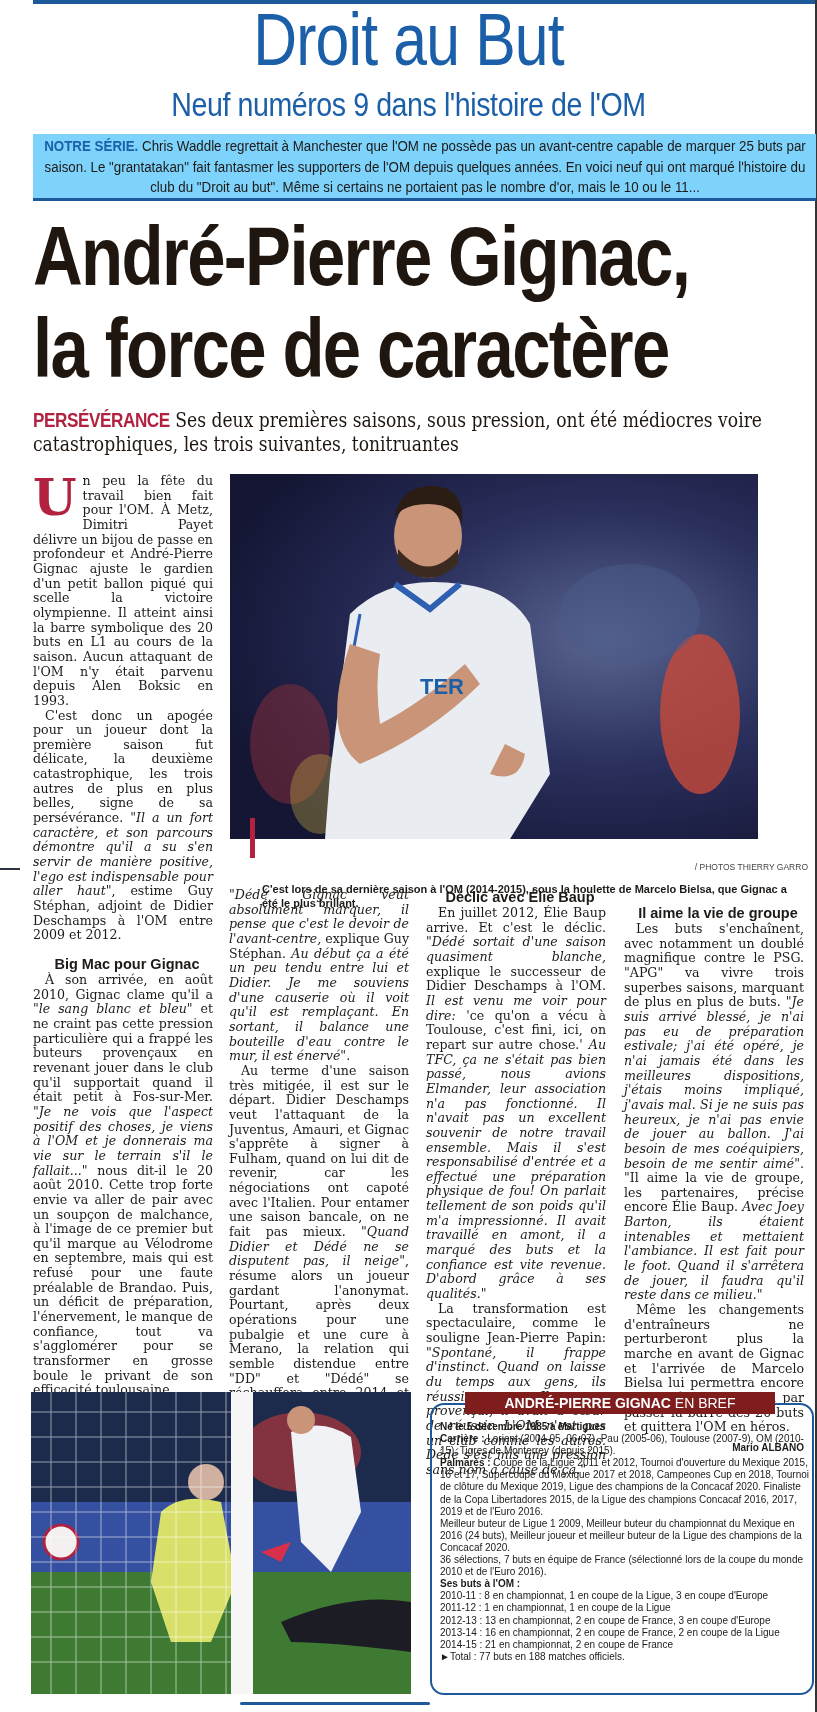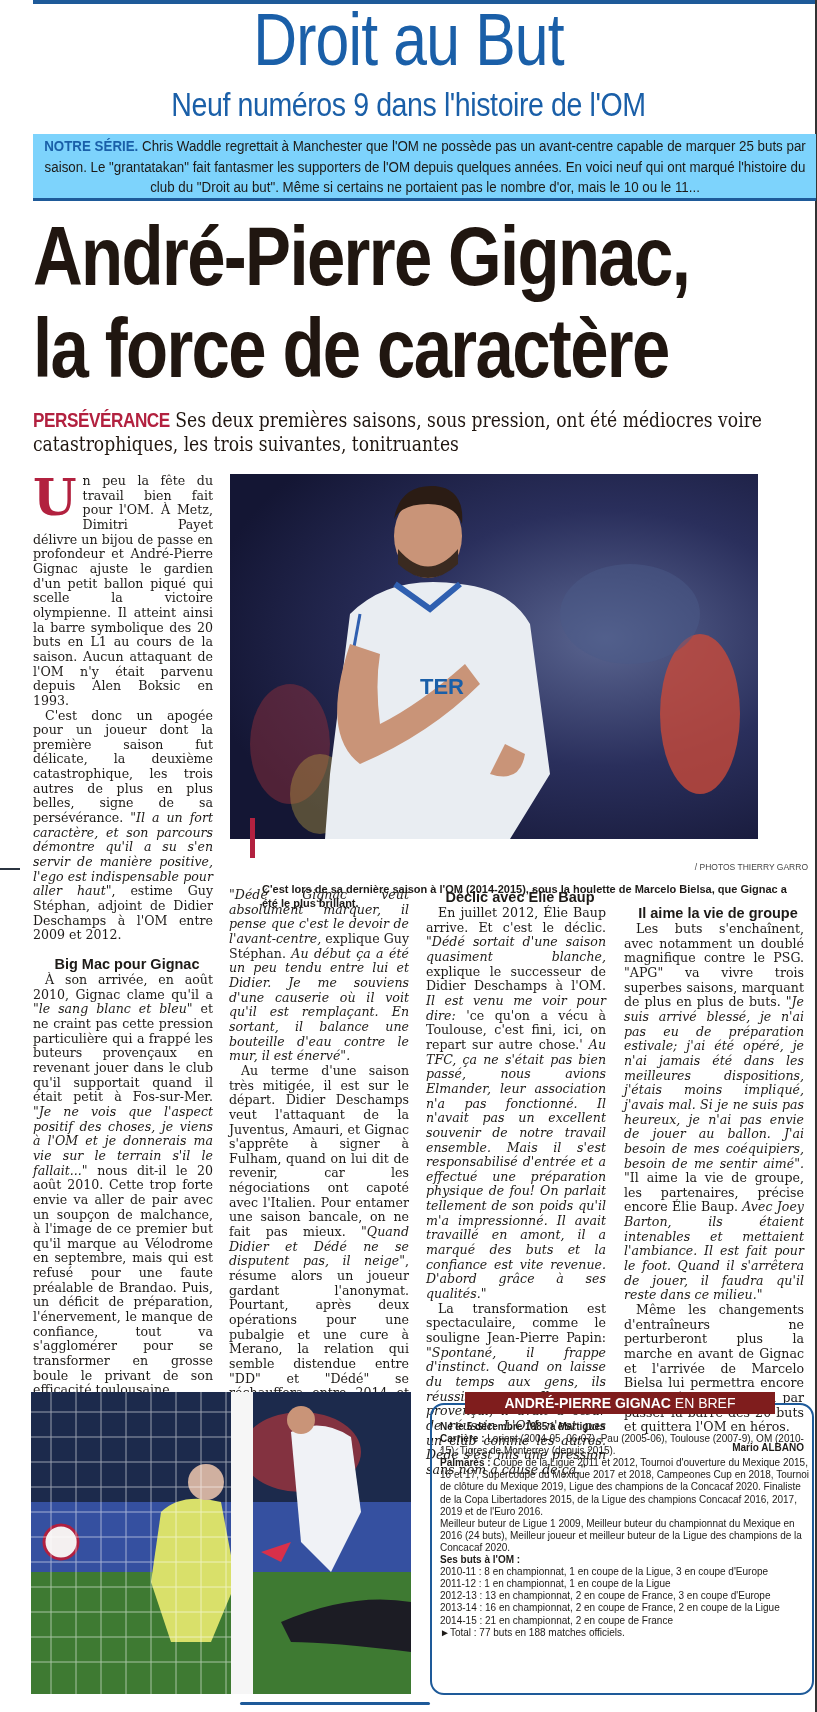--- a/index.html
+++ b/index.html
@@ -189,20 +189,21 @@
   </svg>
 </div>
 
 <div class="brief-box"></div>
 <div class="brief-header"><b>ANDRÉ-PIERRE GIGNAC</b><span> EN BREF</span></div>
 <div class="brief-body">
   <div><b>Né le 5 décembre 1985 à Martigues</b></div>
   <div><b>Carrière :</b><span> Lorient (2004-05, 06-07), Pau (2005-06), Toulouse (2007-9), OM (2010-15), Tigres de Monterrey (depuis 2015).</span></div>
   <div><b>Palmarès :</b><span> Coupe de la Ligue 2011 et 2012, Tournoi d'ouverture du Mexique 2015, 16 et 17, Supercoupe du Mexique 2017 et 2018, Campeones Cup en 2018, Tournoi de clôture du Mexique 2019, Ligue des champions de la Concacaf 2020. Finaliste de la Copa Libertadores 2015, de la Ligue des champions Concacaf 2016, 2017, 2019 et de l'Euro 2016.</span></div>
   <div>Meilleur buteur de Ligue 1 2009, Meilleur buteur du championnat du Mexique en 2016 (24 buts), Meilleur joueur et meilleur buteur de la Ligue des champions de la Concacaf 2020.</div>
+  <div>36 sélections, 7 buts en équipe de France (sélectionné lors de la coupe du monde 2010 et de l'Euro 2016).</div>
   <div><b>Ses buts à l'OM :</b></div>
   <div>2010-11 : 8 en championnat, 1 en coupe de la Ligue, 3 en coupe d'Europe</div>
   <div>2011-12 : 1 en championnat, 1 en coupe de la Ligue</div>
   <div>2012-13 : 13 en championnat, 2 en coupe de France, 3 en coupe d'Europe</div>
   <div>2013-14 : 16 en championnat, 2 en coupe de France, 2 en coupe de la Ligue</div>
   <div>2014-15 : 21 en championnat, 2 en coupe de France</div>
   <div><span>►</span><span>Total : 77 buts en 188 matches officiels.</span></div>
 </div>
 <div class="bottom-rule"></div>
 

